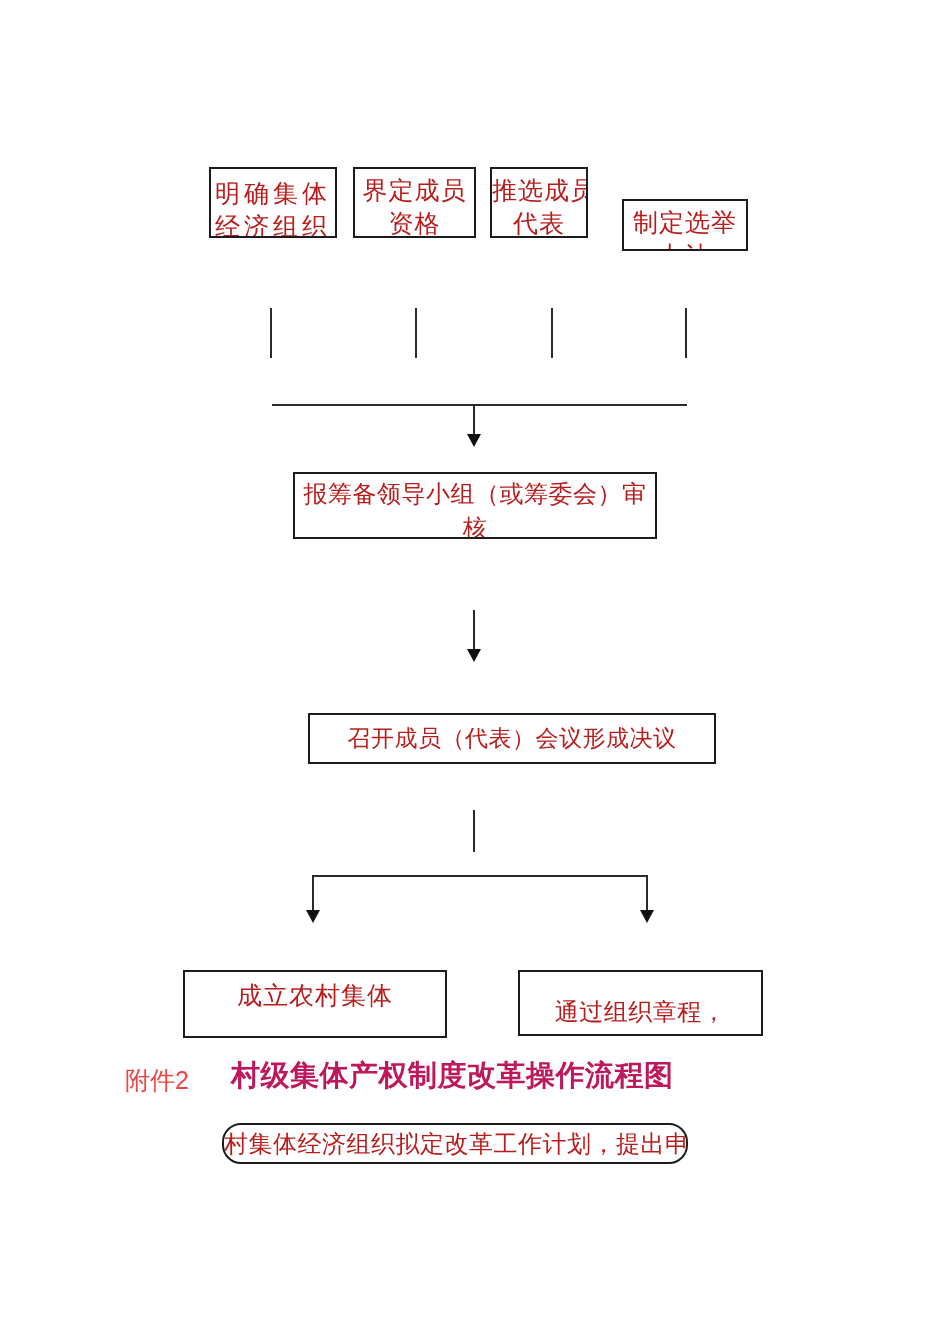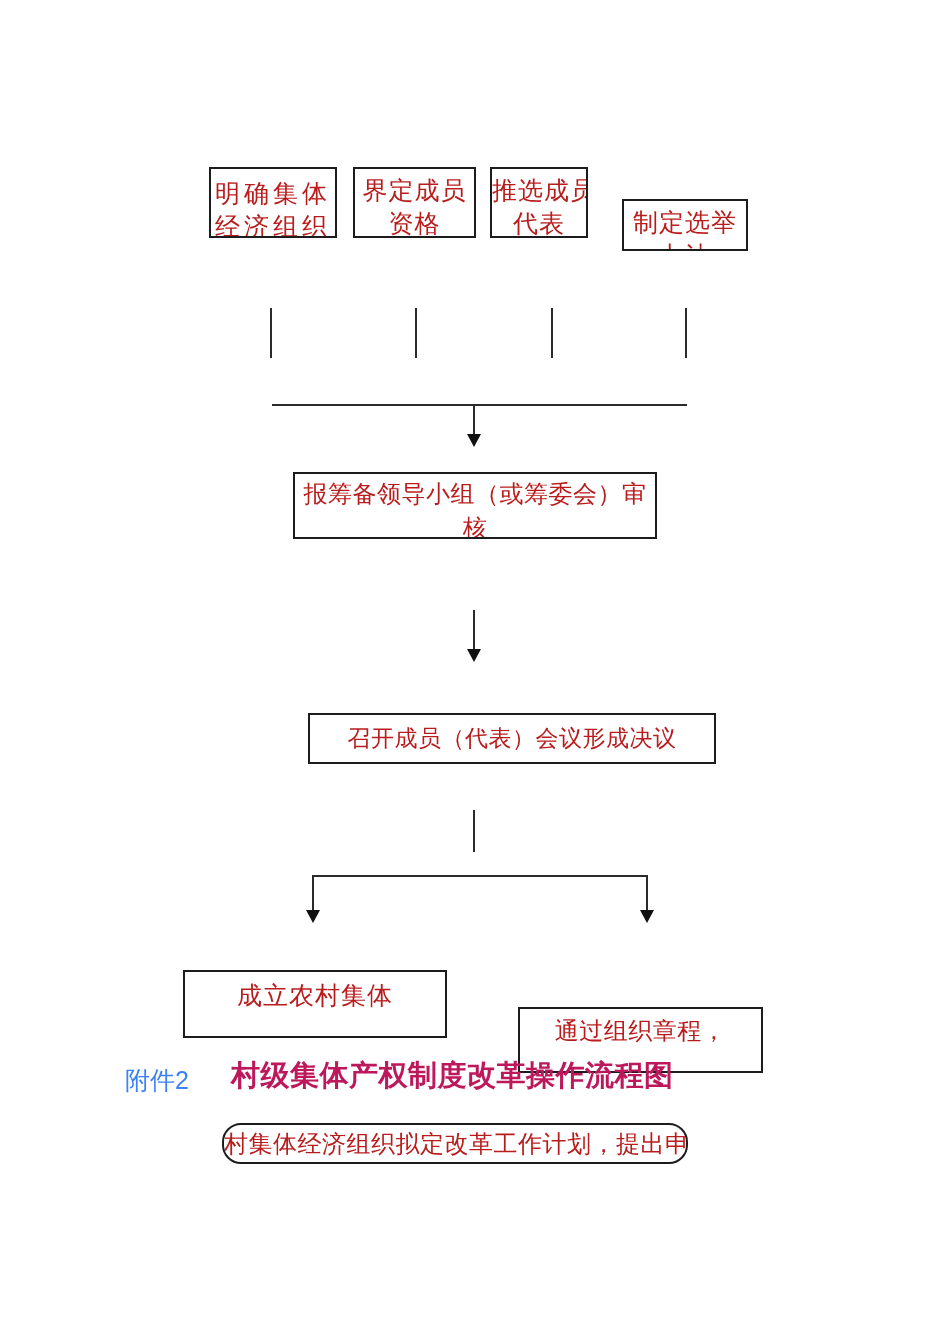--- a/index.html
+++ b/index.html
@@ -22,37 +22,37 @@
     color: #b91c1c;
   }
   .fbox .bline { white-space: nowrap; }
 
   .top-box { font-size: 25px; line-height: 33px; padding-top: 5px; letter-spacing: 1px; }
   .top-box.sp { letter-spacing: 4px; padding-top: 8px; }
 
   .review-box { font-size: 24px; line-height: 34px; padding-top: 3px; letter-spacing: 0.5px; }
   .meeting-box { font-size: 23px; line-height: 46px; letter-spacing: 0.5px; }
   .establish-box { font-size: 25px; line-height: 33px; padding-top: 7px; letter-spacing: 1px; }
-  .charter-box { font-size: 24px; line-height: 33px; padding-top: 5px; letter-spacing: 0.5px; margin-top: 37px; }
+  .charter-box { font-size: 24px; line-height: 33px; padding-top: 23px; letter-spacing: 0.5px; }
   .plan-box { font-size: 24px; line-height: 37px; letter-spacing: 0.5px; border-radius: 19px; }
 
   
   .vline { position: absolute; width: 2px; background: #2b2b2b; }
   .hline { position: absolute; height: 2px; background: #2b2b2b; }
   .ahead {
     position: absolute; width: 0; height: 0;
     border-left: 7px solid transparent;
     border-right: 7px solid transparent;
     border-top: 13px solid #111111;
   }
 
   
   .attachment-label {
     position: absolute; left: 125px; top: 1064px;
-    font-size: 25px; color: #3b82f6;
+    font-size: 25px; color: #ef4444;
   }
   .page-title {
     position: absolute; left: 231px; top: 1056px;
     font-size: 29px; font-weight: bold; color: #be185d;
     letter-spacing: 0.5px; white-space: nowrap;
   }
 </style>
 </head>
 <body>
 

